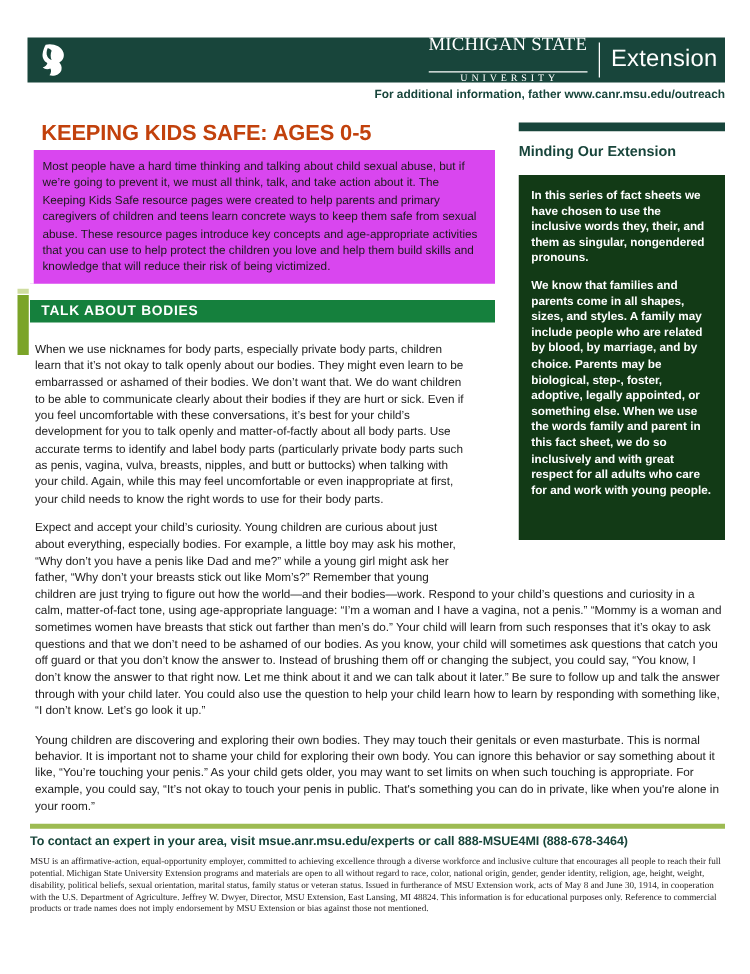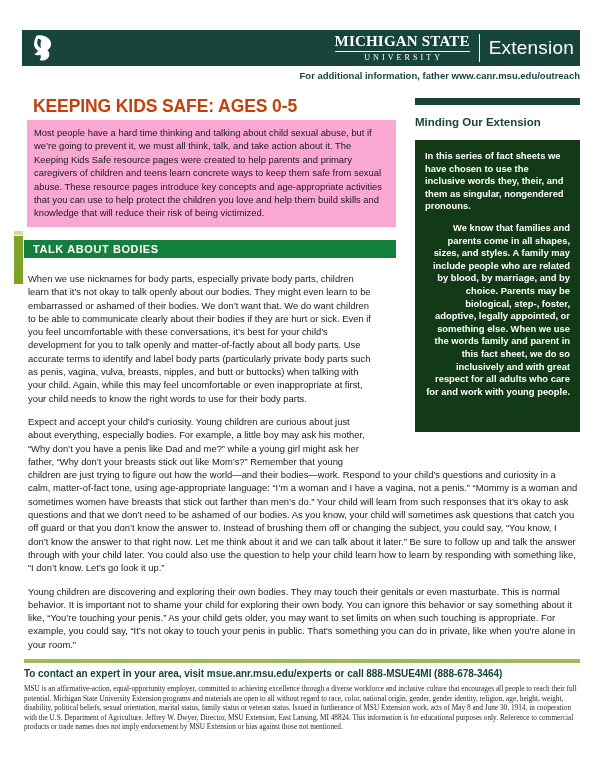--- a/index.html
+++ b/index.html
@@ -48,25 +48,25 @@
     padding-right: 6px;
   }
   .msu-lockup {
     text-align: center;
     color: #ffffff;
     line-height: 1;
     padding-right: 9px;
   }
   .msu-line1 {
     font-size: 15px;
-    font-weight: bold;
+    font-weight: normal;
     letter-spacing: 0.2px;
     font-family: "Liberation Serif", serif;
     display: block;
-    padding-bottom: 1px;
+    padding-bottom: 12px;
   }
   .msu-rule {
     height: 1px;
     background: #ffffff;
     margin: 1px 0 1.5px 0;
   }
   .msu-line2 {
     font-size: 8px;
     letter-spacing: 3.1px;
     font-family: "Liberation Serif", serif;
@@ -124,21 +124,21 @@
     letter-spacing: -0.1px;
   }
 
   
   .intro-box {
     position: absolute;
     left: 24px;
     top: 120px;
     width: 372px;
     box-sizing: border-box;
-    background: #f9a8d4;
+    background: #d946ef;
     border-left: 3px solid #ffffff;
     padding: 6px 8px 7px 7px;
   }
   .intro-box p {
     margin: 0;
     font-size: 9.4px;
     line-height: 13.4px;
     color: #1a1a1a;
   }
 
@@ -185,21 +185,21 @@
     padding: 10px 10px 22px 10px;
     box-sizing: border-box;
   }
   .sidebar-box p {
     margin: 0 0 9px 0;
     color: #ffffff;
     font-size: 9.4px;
     line-height: 12.6px;
     font-weight: bold;
   }
-  .sidebar-box p:last-child { margin-bottom: 12px; text-align: right; }
+  .sidebar-box p:last-child { margin-bottom: 12px; }
 
   
   .body-text {
     position: absolute;
     left: 28px;
     top: 272px;
     width: 551px;
   }
   .body-text p {
     margin: 0 0 10px 0;

